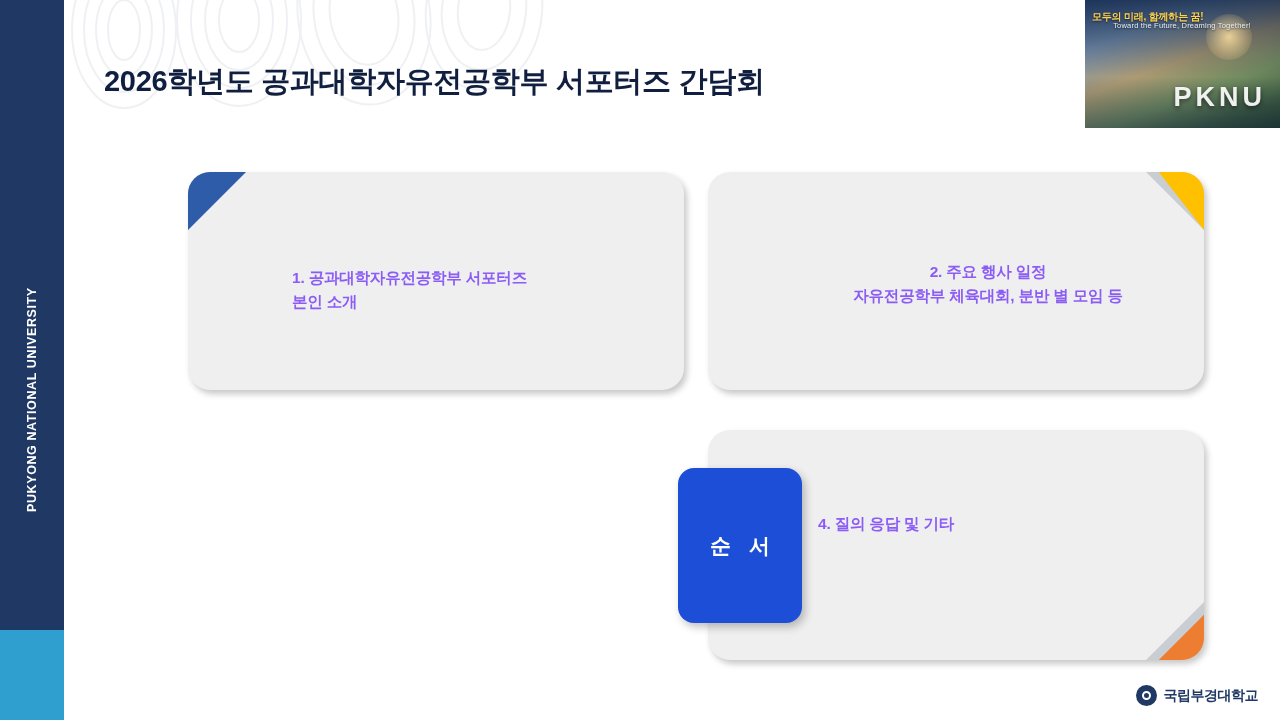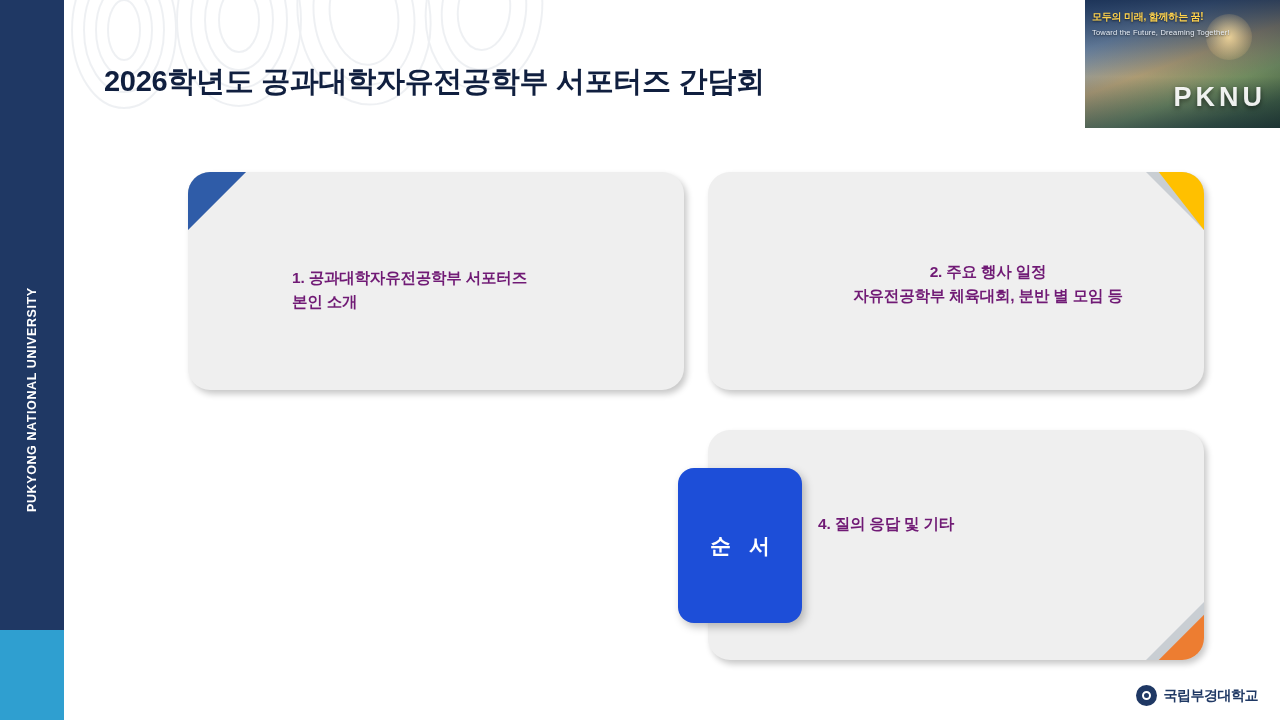--- a/index.html
+++ b/index.html
@@ -91,22 +91,23 @@
     width: 180px;
     font-size: 10px;
     font-weight: bold;
     color: #ffd34d;
     letter-spacing: -0.2px;
     white-space: nowrap;
     text-shadow: 0 1px 2px rgba(0,0,0,0.6);
   }
   .photo-tag-2 {
     position: absolute;
-    right: 8px; top: 28px;
+    right: 8px; top: 21px;
     width: 180px;
+    text-align: center;
     font-size: 7.5px;
     color: #e8eef6;
     letter-spacing: 0.2px;
     white-space: nowrap;
     text-shadow: 0 1px 2px rgba(0,0,0,0.6);
   }
   .photo-logo {
     position: absolute;
     right: 14px; top: 82px;
     width: 170px;
@@ -135,21 +136,21 @@
     overflow: hidden;
   }
   .card-text {
     position: absolute;
     left: 0;
     width: 100%;
     box-sizing: border-box;
     padding: 0 40px;
     font-size: 15.5px;
     font-weight: bold;
-    color: #701a75;
+    color: #8b5cf6;
     line-height: 1.55;
     letter-spacing: -0.2px;
     white-space: pre-line;
   }
   #card1 { left: 124px; top: 44px;  width: 496px; height: 218px; }
   #card2 { left: 644px; top: 44px;  width: 496px; height: 218px; }
   #card3 { left: 124px; top: 302px; width: 496px; height: 230px; }
   #card4 { left: 644px; top: 302px; width: 496px; height: 230px; }
 
   #card1 .card-text { top: 94px; text-align: left; padding-left: 104px; }

